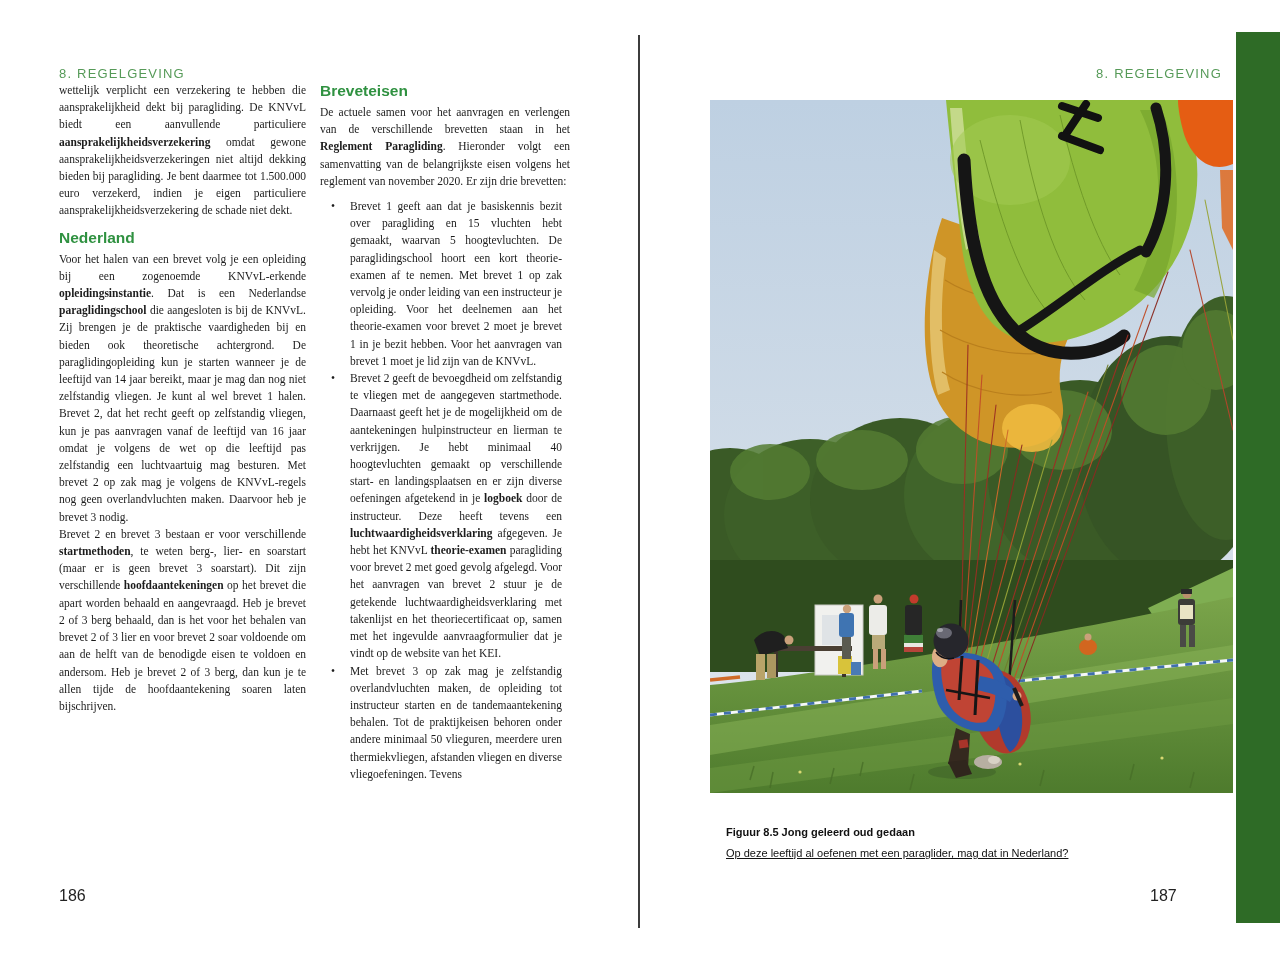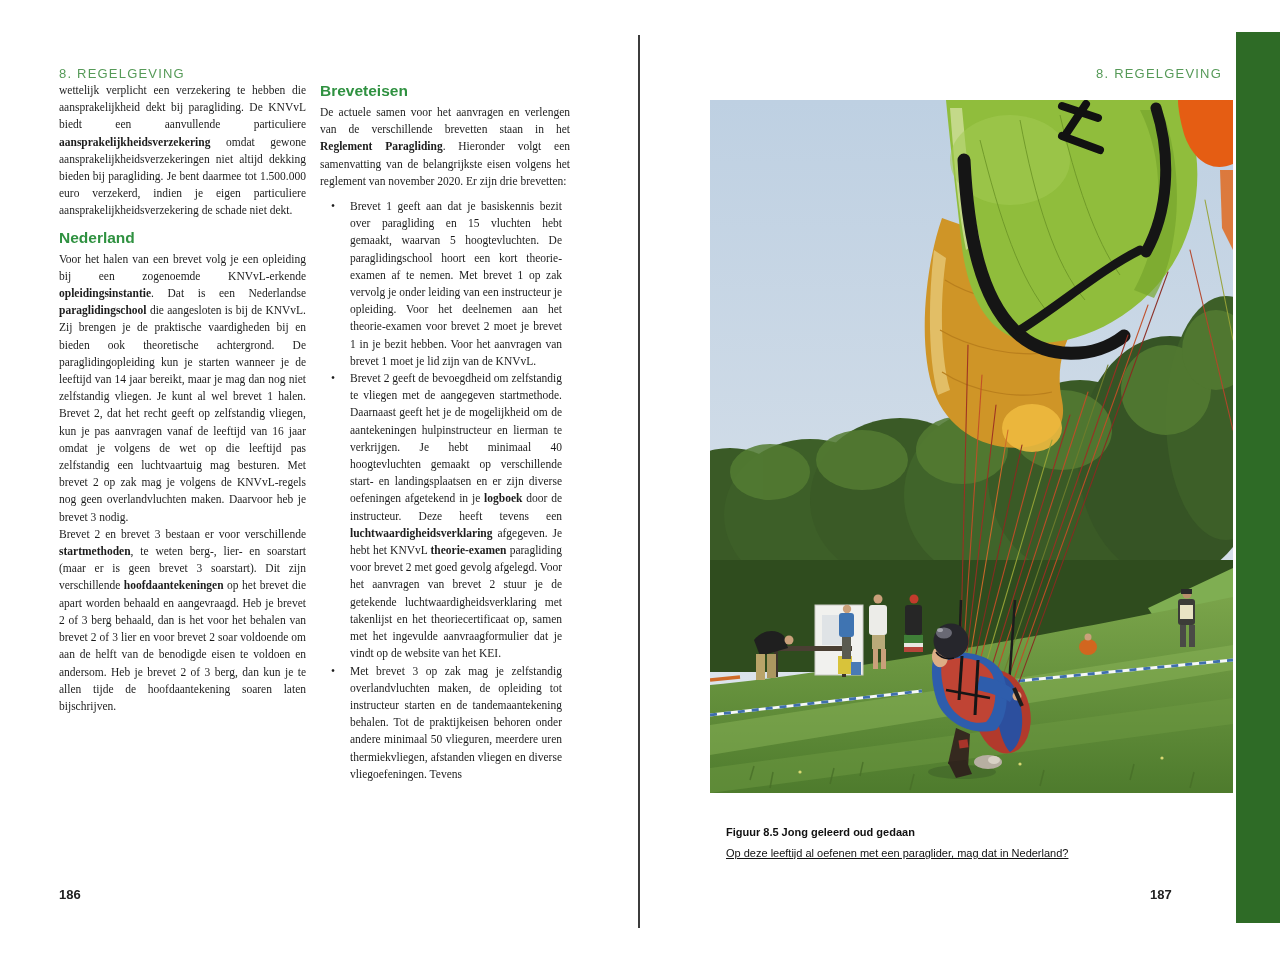--- a/index.html
+++ b/index.html
@@ -49,22 +49,22 @@
     overflow:hidden;background:#cfdce8;
   }
   #caption{
     position:absolute;left:726px;top:801px;width:500px;
     font-family:"Liberation Sans", sans-serif;font-size:11px;line-height:14px;color:#111;margin-top:24px;
   }
   .caption-title{font-weight:700;margin:0 0 7px 0;}
   .caption-sub{font-weight:400;margin:0;text-decoration:underline;}
   .page-number{
     position:absolute;top:887px;
-    font-family:"Liberation Sans", sans-serif;font-weight:700;
-    font-size:13px;color:#222;
+    font-family:"Liberation Sans", sans-serif;font-weight:400;
+    font-size:16px;color:#222;
   }
   #pagenum-left{left:59px;}
   #pagenum-right{left:1150px;width:72px;text-align:left;}
 </style>
 </head>
 <body>
 
 <div id="hdr-left" class="running-header">8. REGELGEVING</div>
 <div id="hdr-right" class="running-header">8. REGELGEVING</div>
 

